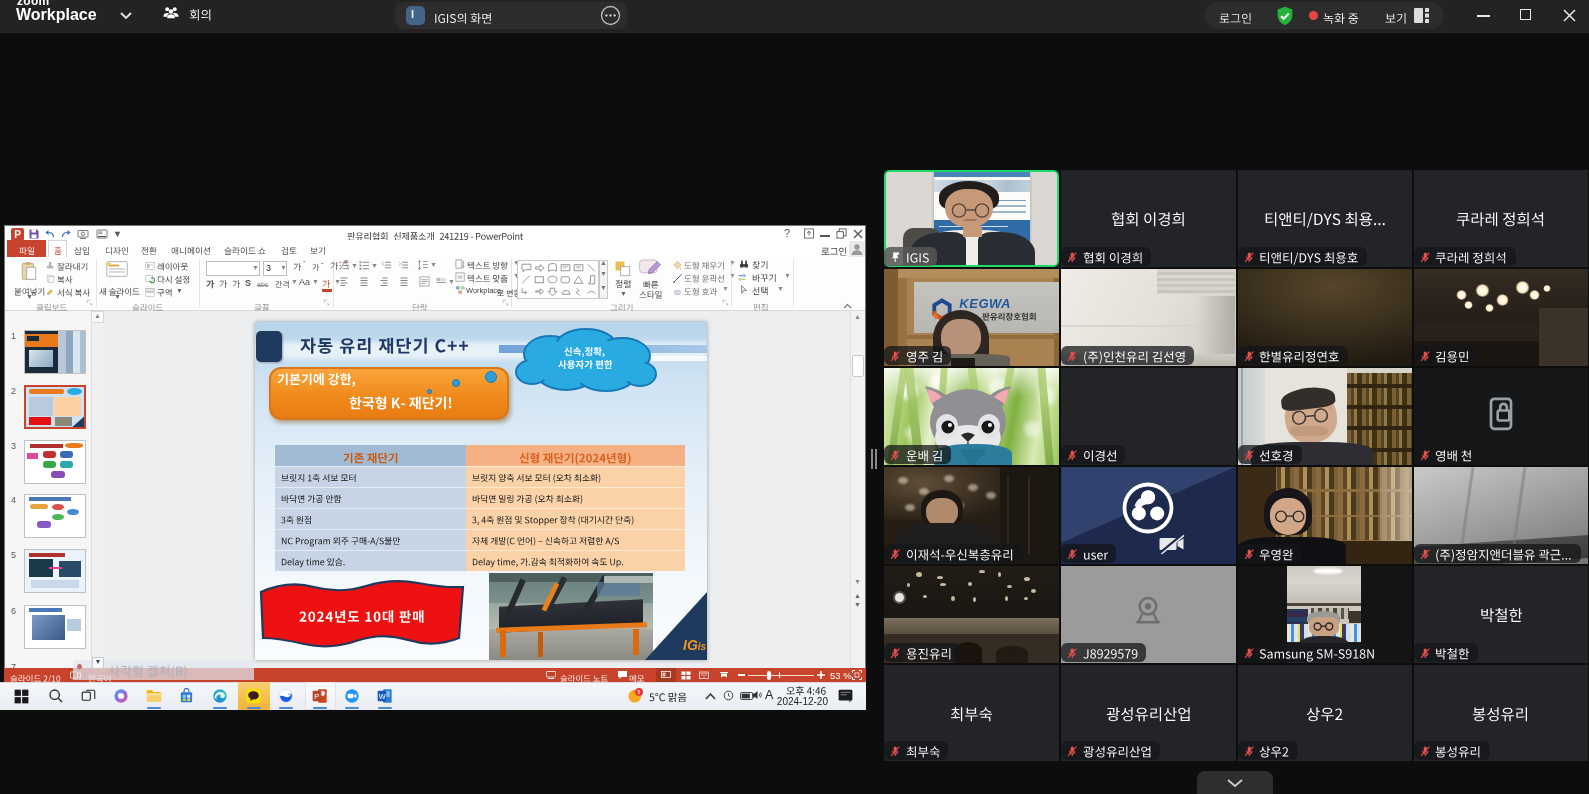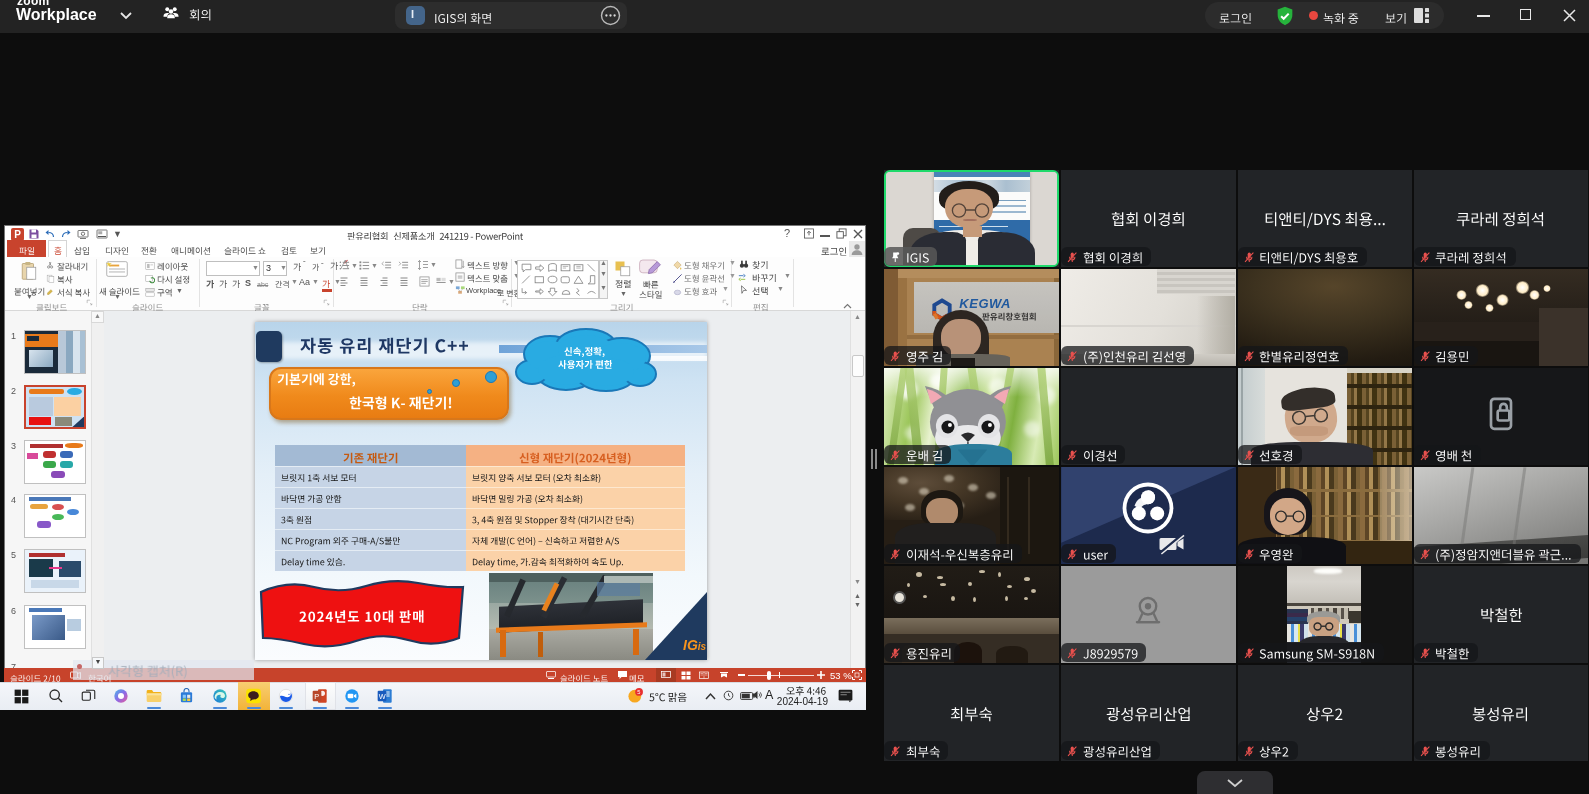--- a/index.html
+++ b/index.html
@@ -1753,21 +1753,21 @@
         <g fill="#222" transform="scale(1,-1)">
           <use href="#q161" x="0"></use>
           <use href="#q223" x="920"></use>
           <use href="#q5" x="1840"></use>
           <use href="#q26" x="2064"></use>
           <use href="#q224" x="2619"></use>
           <use href="#q26" x="2897"></use>
           <use href="#q225" x="3452"></use>
         </g>
       </svg></div>
-    <div style="position:absolute;left:762px;top:695.5px;width:66px;height:12px;text-align:right;color:#222;font-size:10px;font-family:'Liberation Sans',sans-serif">2024-04-19</div>
+    <div style="position:absolute;left:762px;top:695.5px;width:66px;height:12px;text-align:right;color:#222;font-size:10px;font-family:'Liberation Sans',sans-serif">2024-12-20</div>
     <svg style="position:absolute;left:838px;top:689px" width="15" height="14" viewBox="0 0 24 22">
       <rect x="1" y="1" width="22" height="17" rx="2" fill="#1a1a1a"></rect>
       <path d="M4 5h16M4 9h10" stroke="#888" stroke-width="1.6"></path>
       <path d="M17 18l2 3 2-3z" fill="#1a1a1a"></path>
     </svg>
     <div style="position:absolute;left:871px;top:449px;width:1.6px;height:20px;background:#8a8a8a"></div>
     <div style="position:absolute;left:875px;top:449px;width:1.6px;height:20px;background:#8a8a8a"></div>
     <div style="position:absolute;left:884px;top:170px;width:175.25px;height:97px;background:#222427;overflow:hidden;"></div>
     <div style="position:absolute;left:1061.25px;top:170px;width:174.25px;height:97px;background:#222427;overflow:hidden;"></div>
     <div style="position:absolute;left:1237.5px;top:170px;width:174.25px;height:97px;background:#222427;overflow:hidden;"></div>

